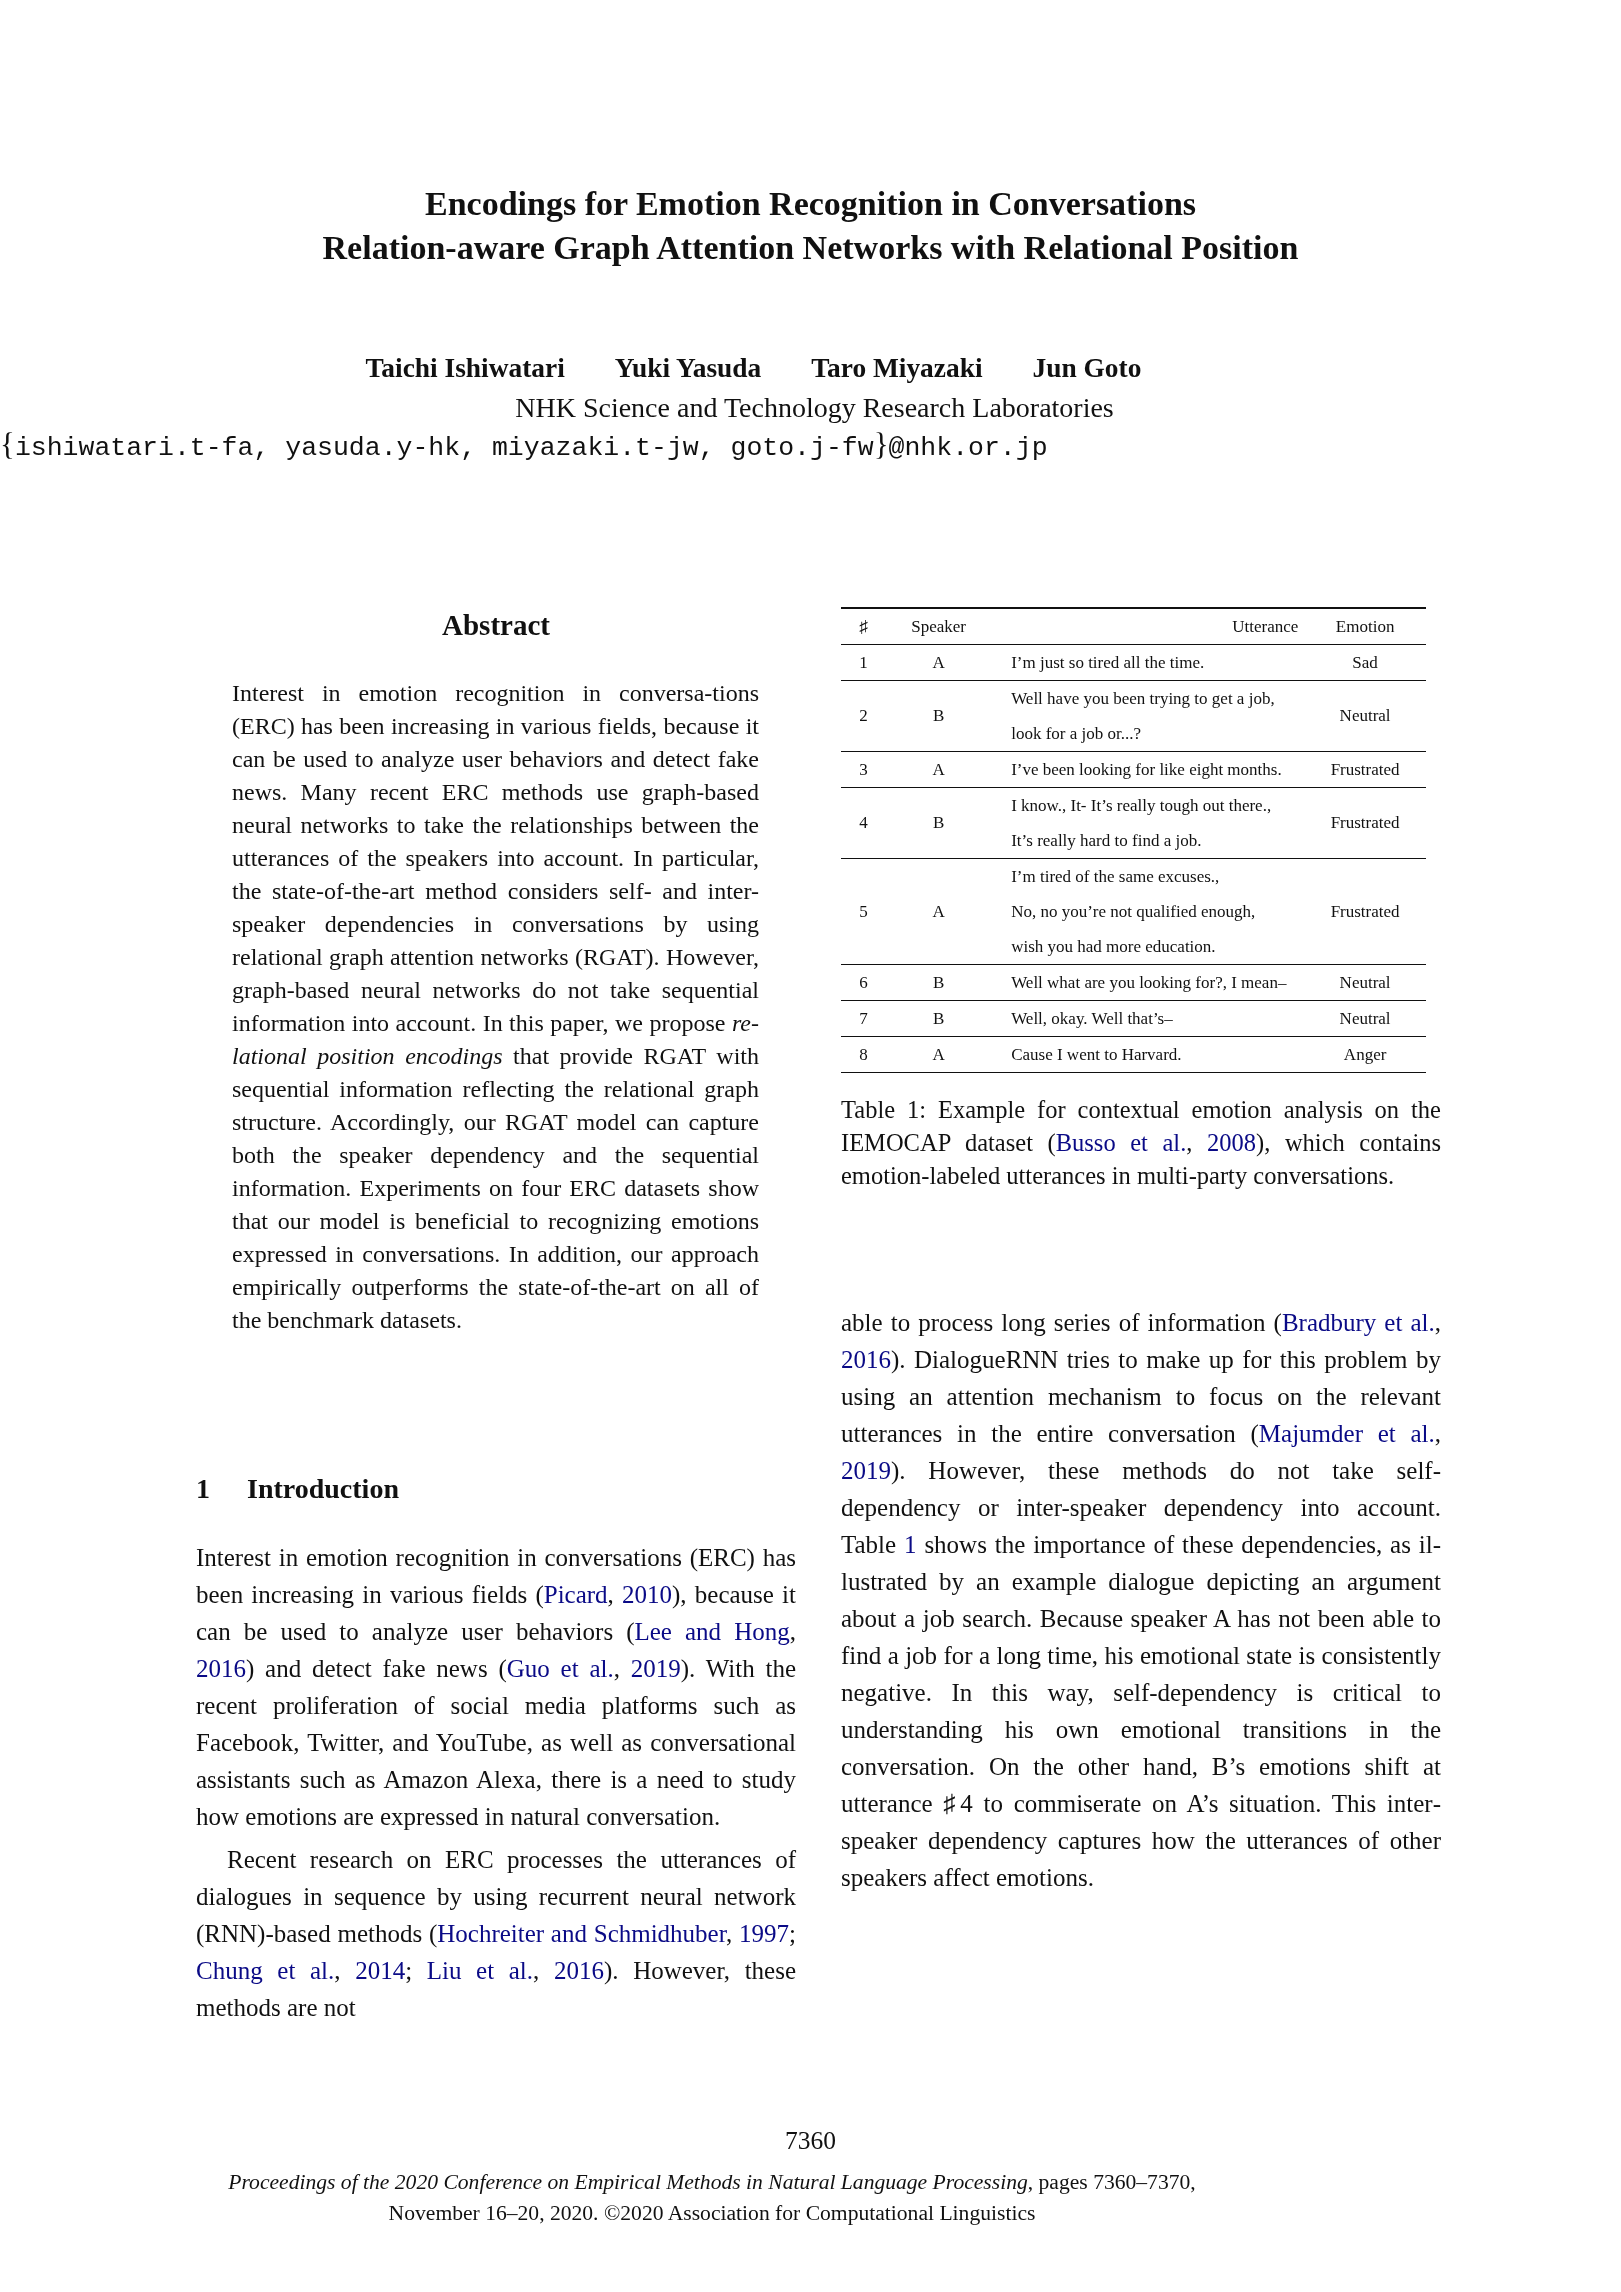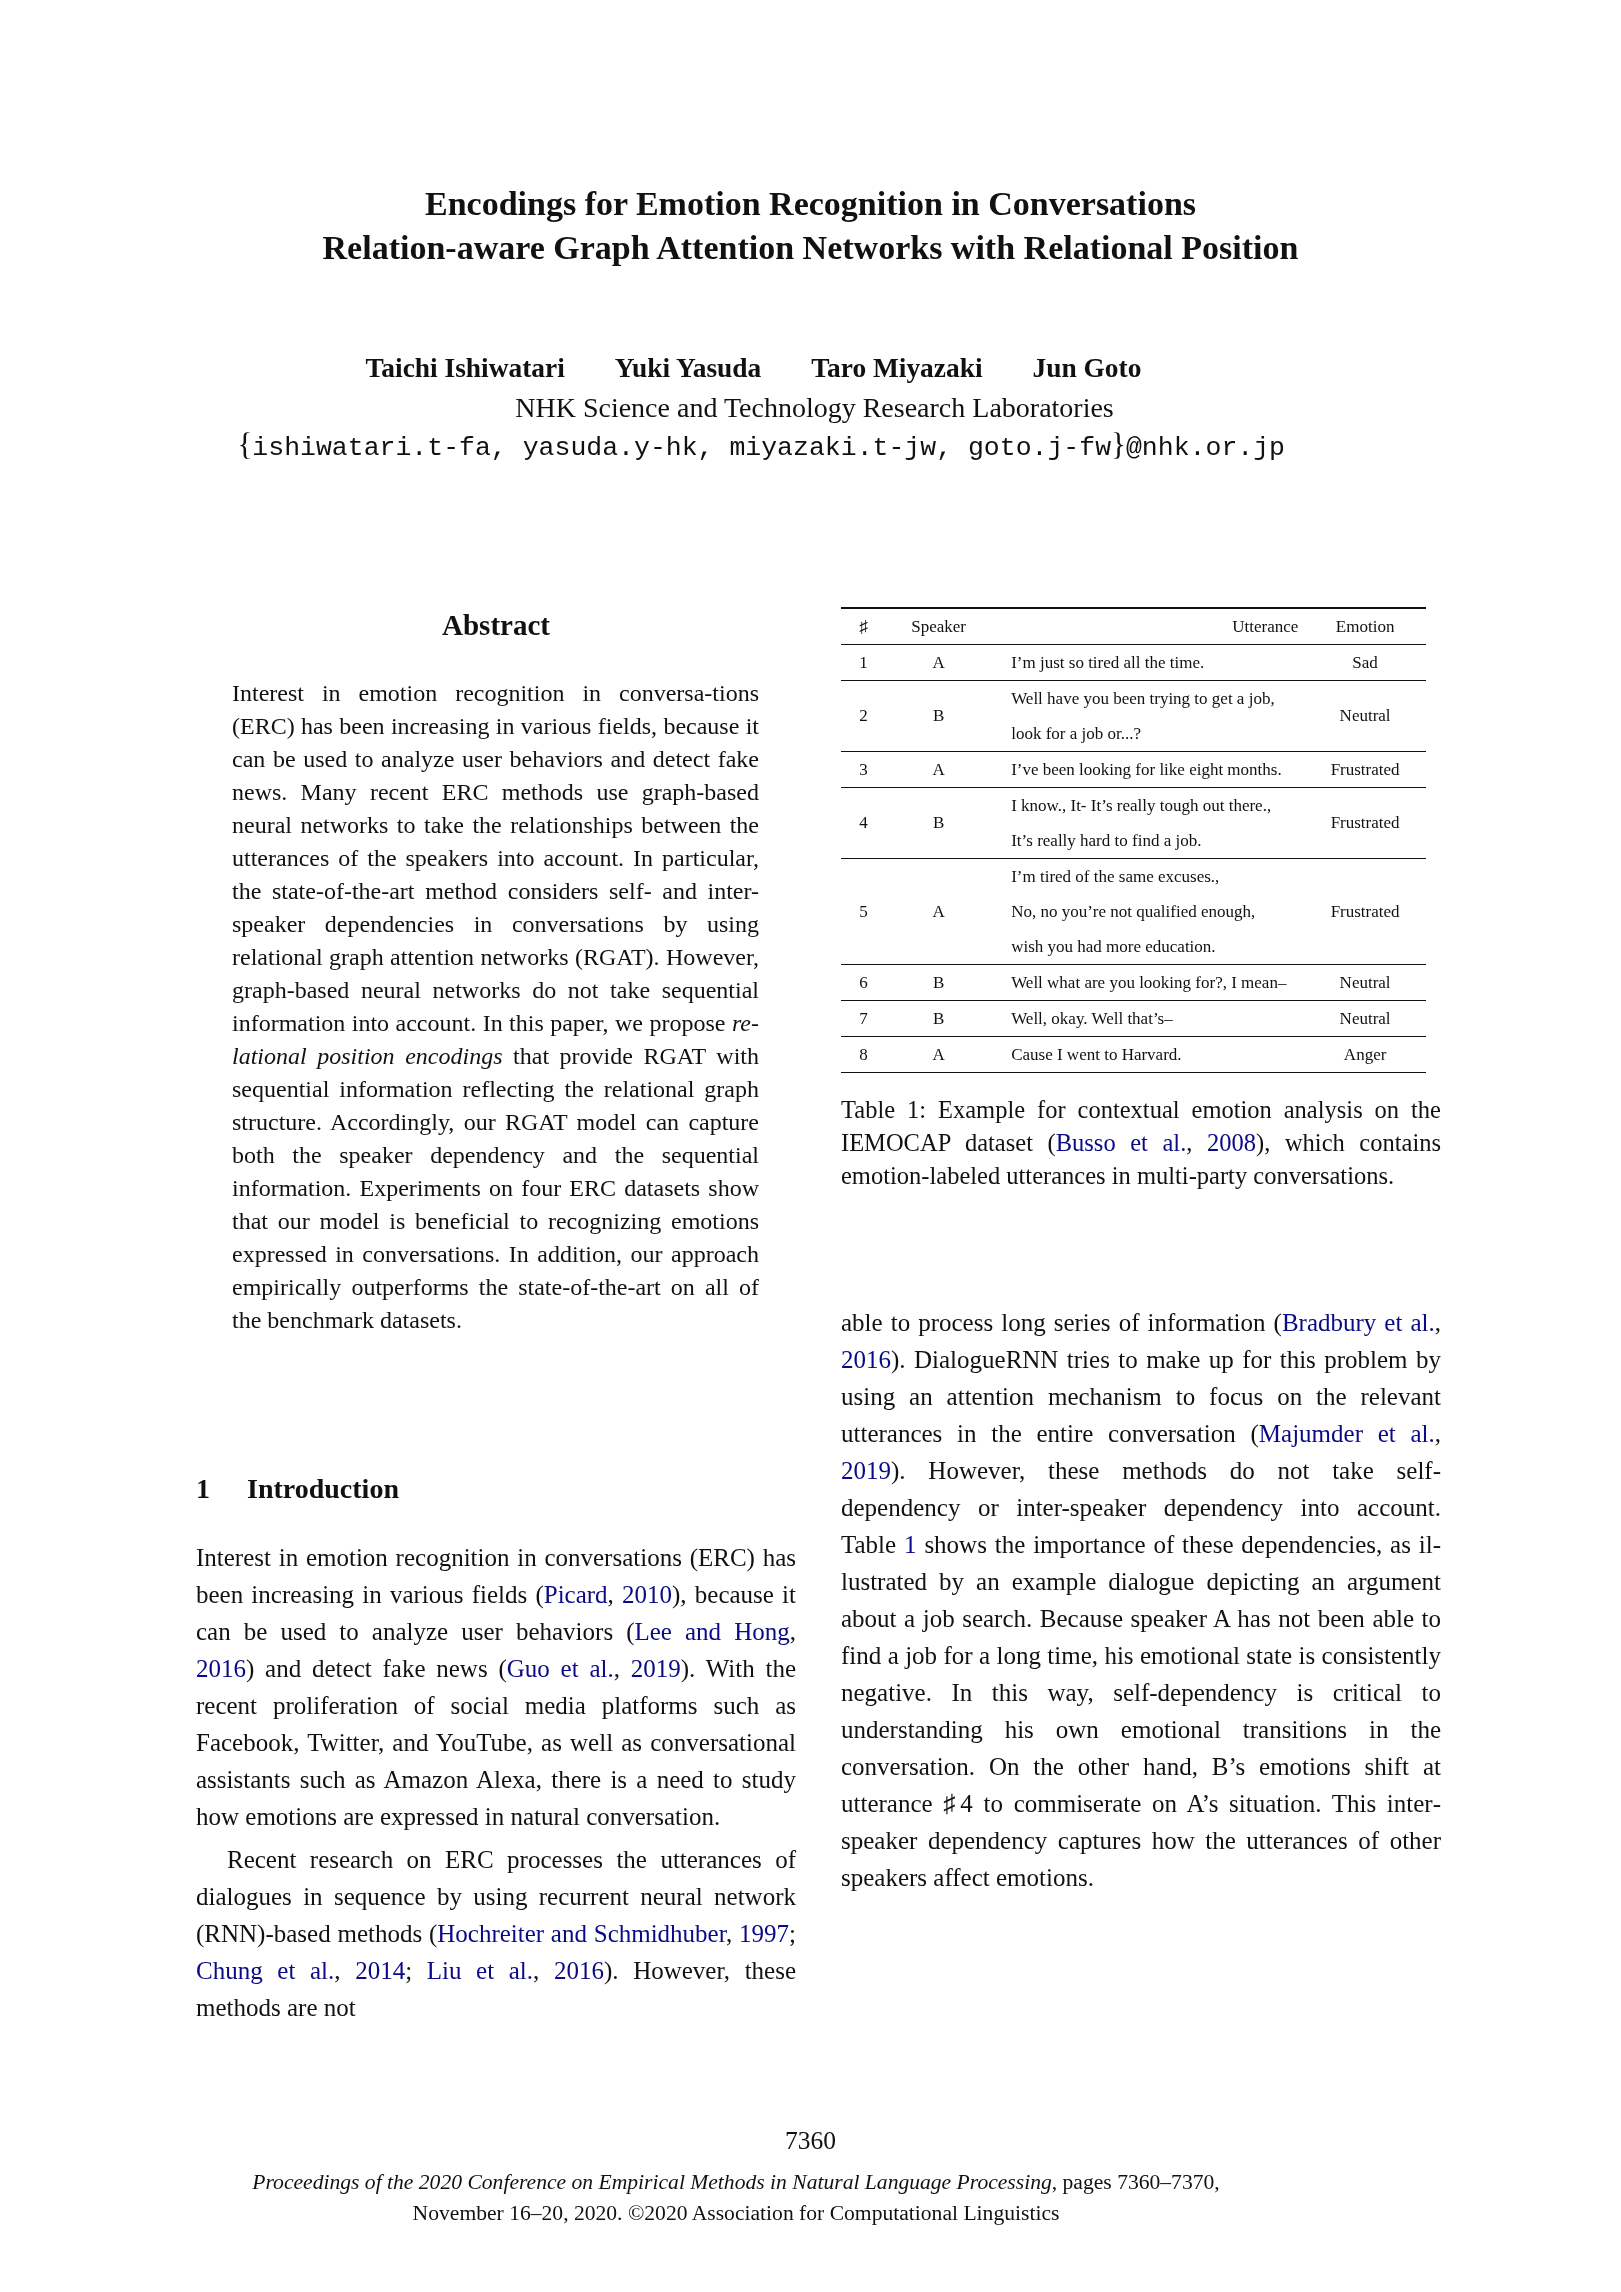--- a/index.html
+++ b/index.html
@@ -5,21 +5,21 @@
   html, body { margin: 0; padding: 0; background: #ffffff; }
   body { width: 1621px; height: 2293px; position: relative; overflow: hidden;
          font-family: "Liberation Serif", "DejaVu Serif", serif; color: #111; }
   .abs { position: absolute; }
   .link { color: #0a0a86; }
   .title { left: 0; width: 1621px; top: 182px; text-align: center; font-weight: bold;
            font-size: 34px; line-height: 44px; }
   .authors { left: 0; width: 1507px; top: 351px; text-align: center; font-weight: bold; font-size: 27.4px; line-height: 35px; word-spacing: 0; }
   .authors span { margin: 0 21.6px; }
   .affil { left: 4px; width: 1621px; top: 390px; text-align: center; font-size: 28px; line-height: 35px; }
-  .email { left: 0; width: 1285px; top: 427px; text-align: right; font-size: 26.5px; line-height: 35px;
+  .email { left: 0; width: 1285px; top: 427px; text-align: left; font-size: 26.5px; line-height: 35px;
            font-family: "Liberation Mono", "DejaVu Sans Mono", monospace; white-space: nowrap; }
   .email .brace { font-family: "Liberation Serif", serif; font-size: 31px; }
 
   .abs-heading { left: 196px; width: 600px; top: 608px; text-align: center; font-weight: bold; font-size: 29px; line-height: 35px; }
   .abstract-text { left: 232px; width: 527px; top: 677px; font-size: 24px; line-height: 33px; text-align: justify; hyphens: manual; }
 
   .sec-heading { left: 196px; top: 1471px; font-weight: bold; font-size: 28px; line-height: 35px; }
   .sec-heading .num { display: inline-block; width: 51px; }
 
   .col-left { left: 196px; width: 600px; top: 1539px; font-size: 25px; line-height: 37px; text-align: justify; }
@@ -38,21 +38,21 @@
   table.dlg tbody td { height: 33px; }
   table.dlg .c-num { width: 33px; text-align: center; }
   table.dlg .c-spk { width: 94px; text-align: center; }
   table.dlg .c-utt { text-align: left; padding-left: 19.6px; line-height: 35px; }
   table.dlg thead .c-utt { text-align: right; }
   table.dlg .c-emo { width: 110px; text-align: center; }
 
   .caption { left: 841px; width: 600px; top: 1093px; font-size: 24.5px; line-height: 33px; text-align: justify; }
 
   .pagenum { left: 0; width: 1621px; top: 2125px; text-align: center; font-size: 25.5px; line-height: 31px; }
-  .footer { left: 0; width: 1424px; top: 2167px; text-align: center; font-size: 21.6px; line-height: 31px; margin-left: 24px; }
+  .footer { left: 0; width: 1424px; top: 2167px; text-align: center; font-size: 21.6px; line-height: 31px; }
   .footer i { font-style: italic; }
 </style>
 </head>
 <body>
 
 <div class="abs title">
   <div>Encodings for Emotion Recognition in Conversations</div>
   <div>Relation-aware Graph Attention Networks with Relational Position</div>
 </div>
 

